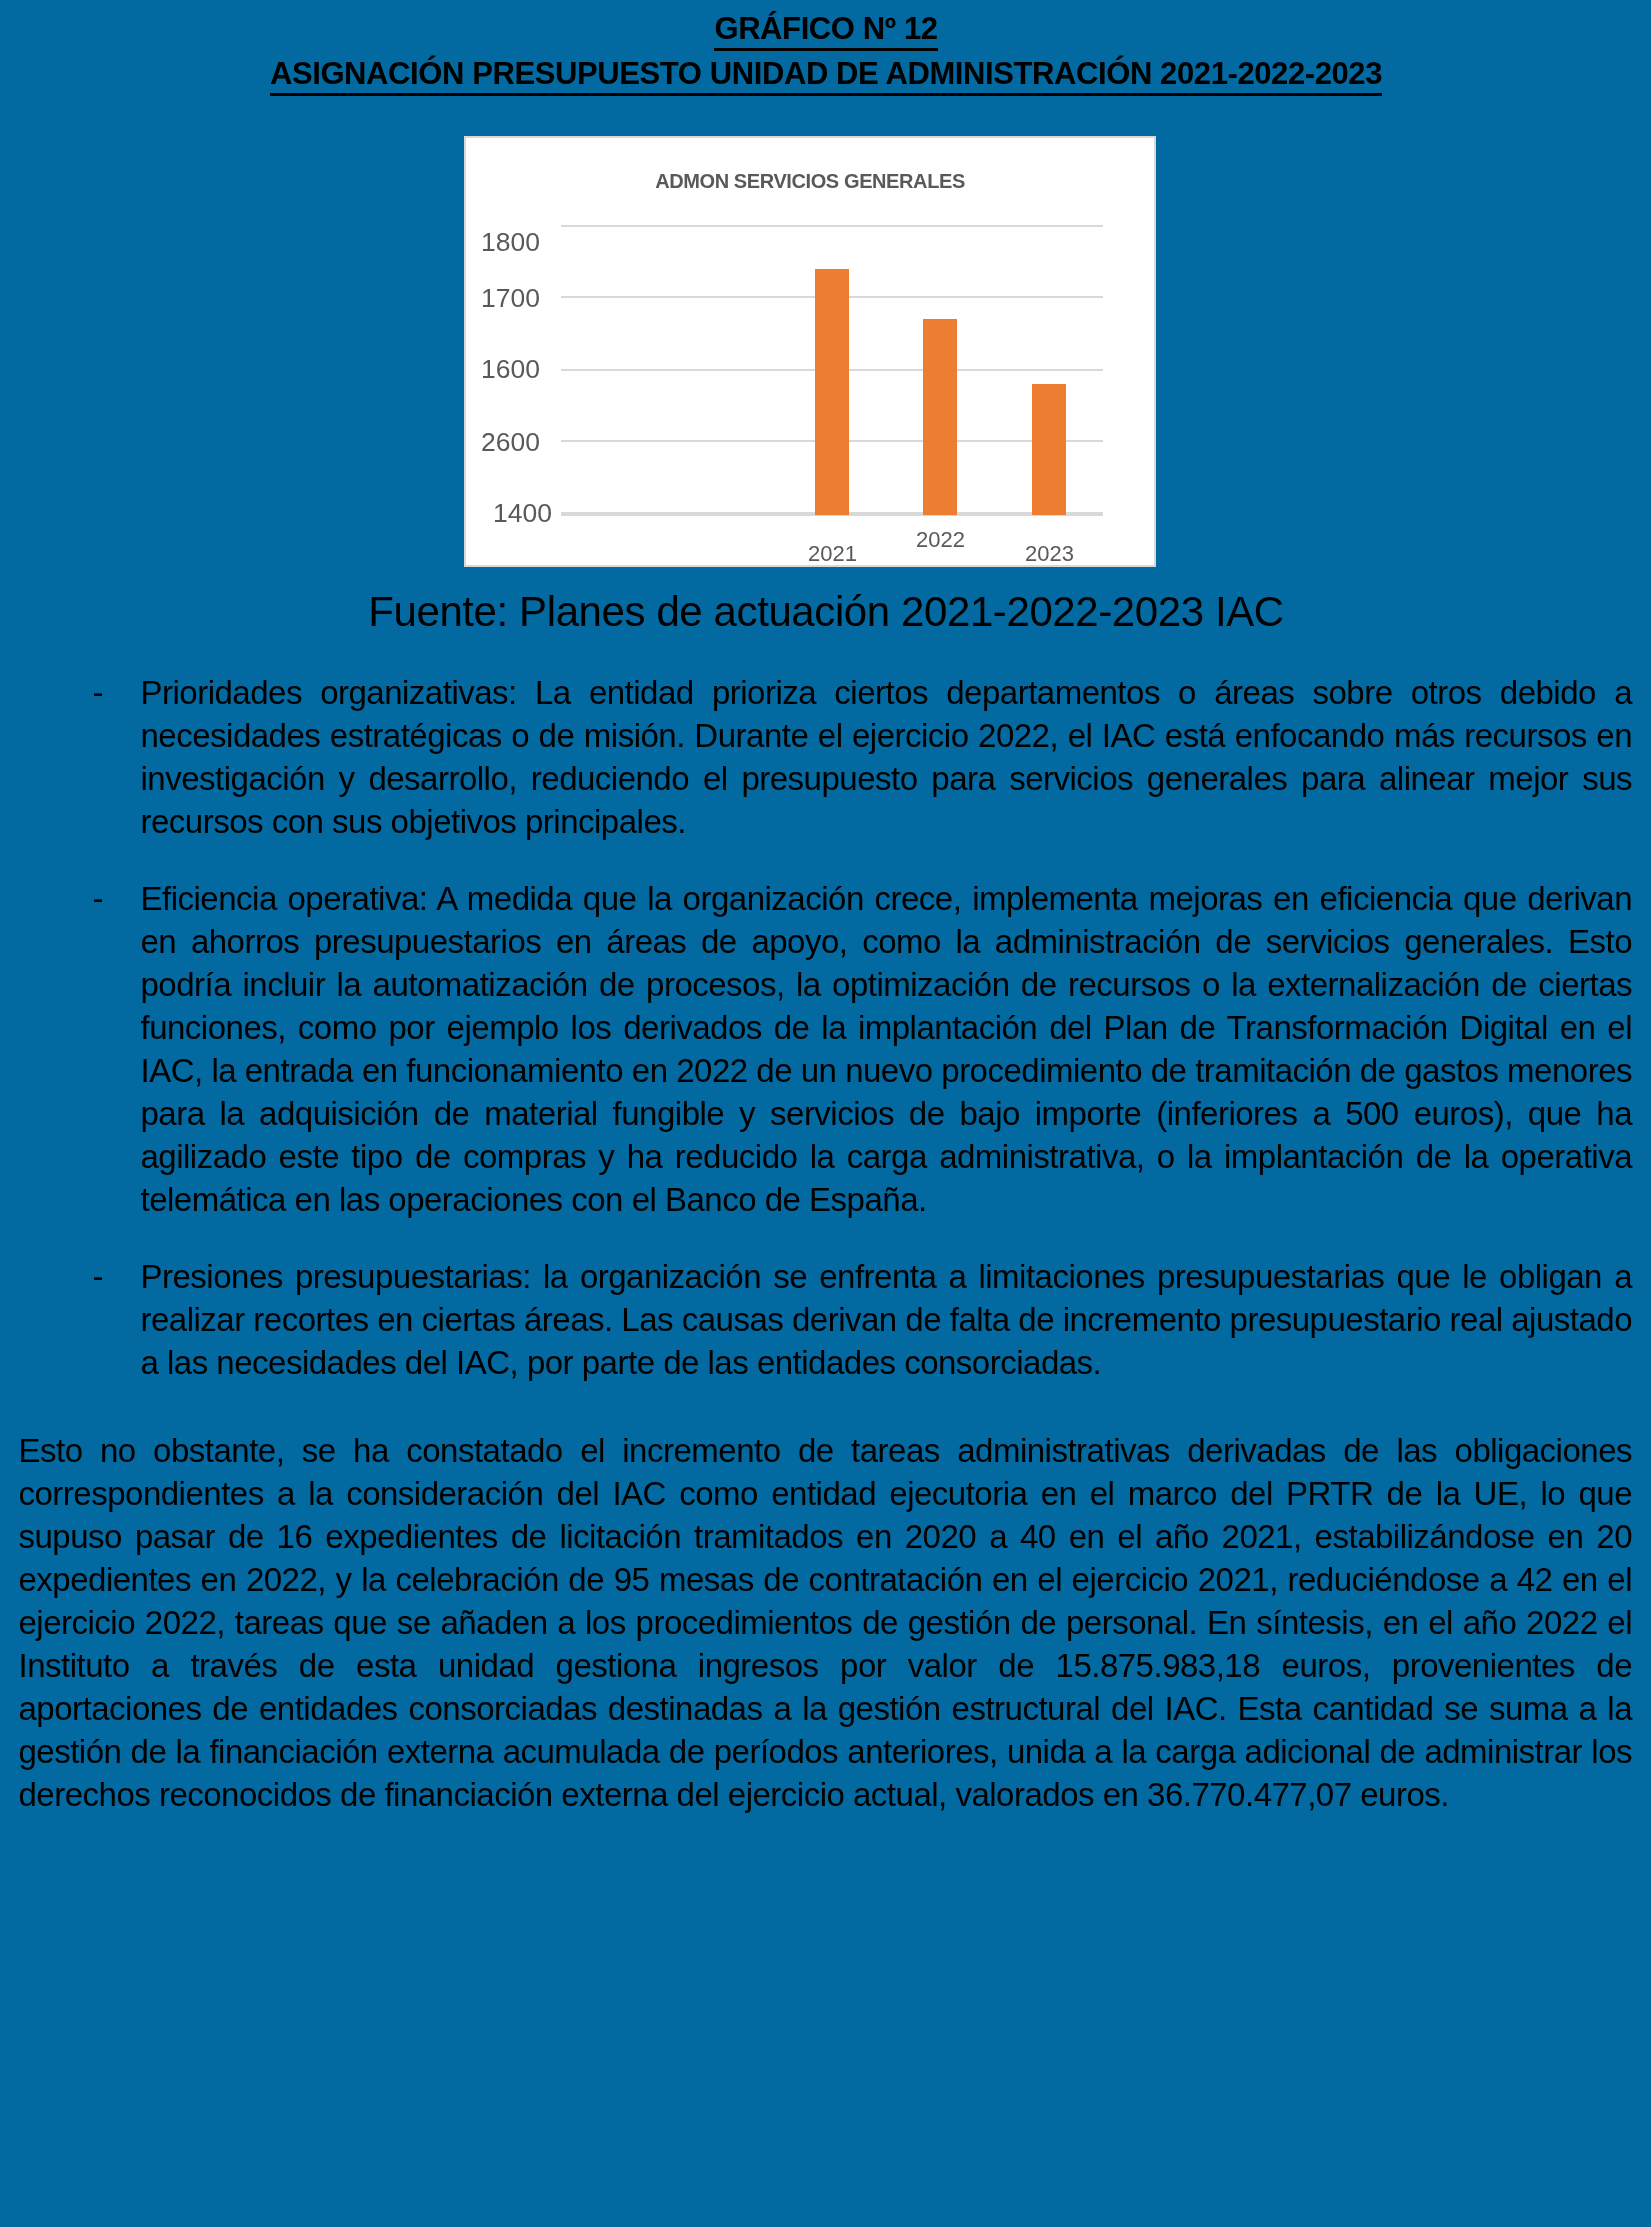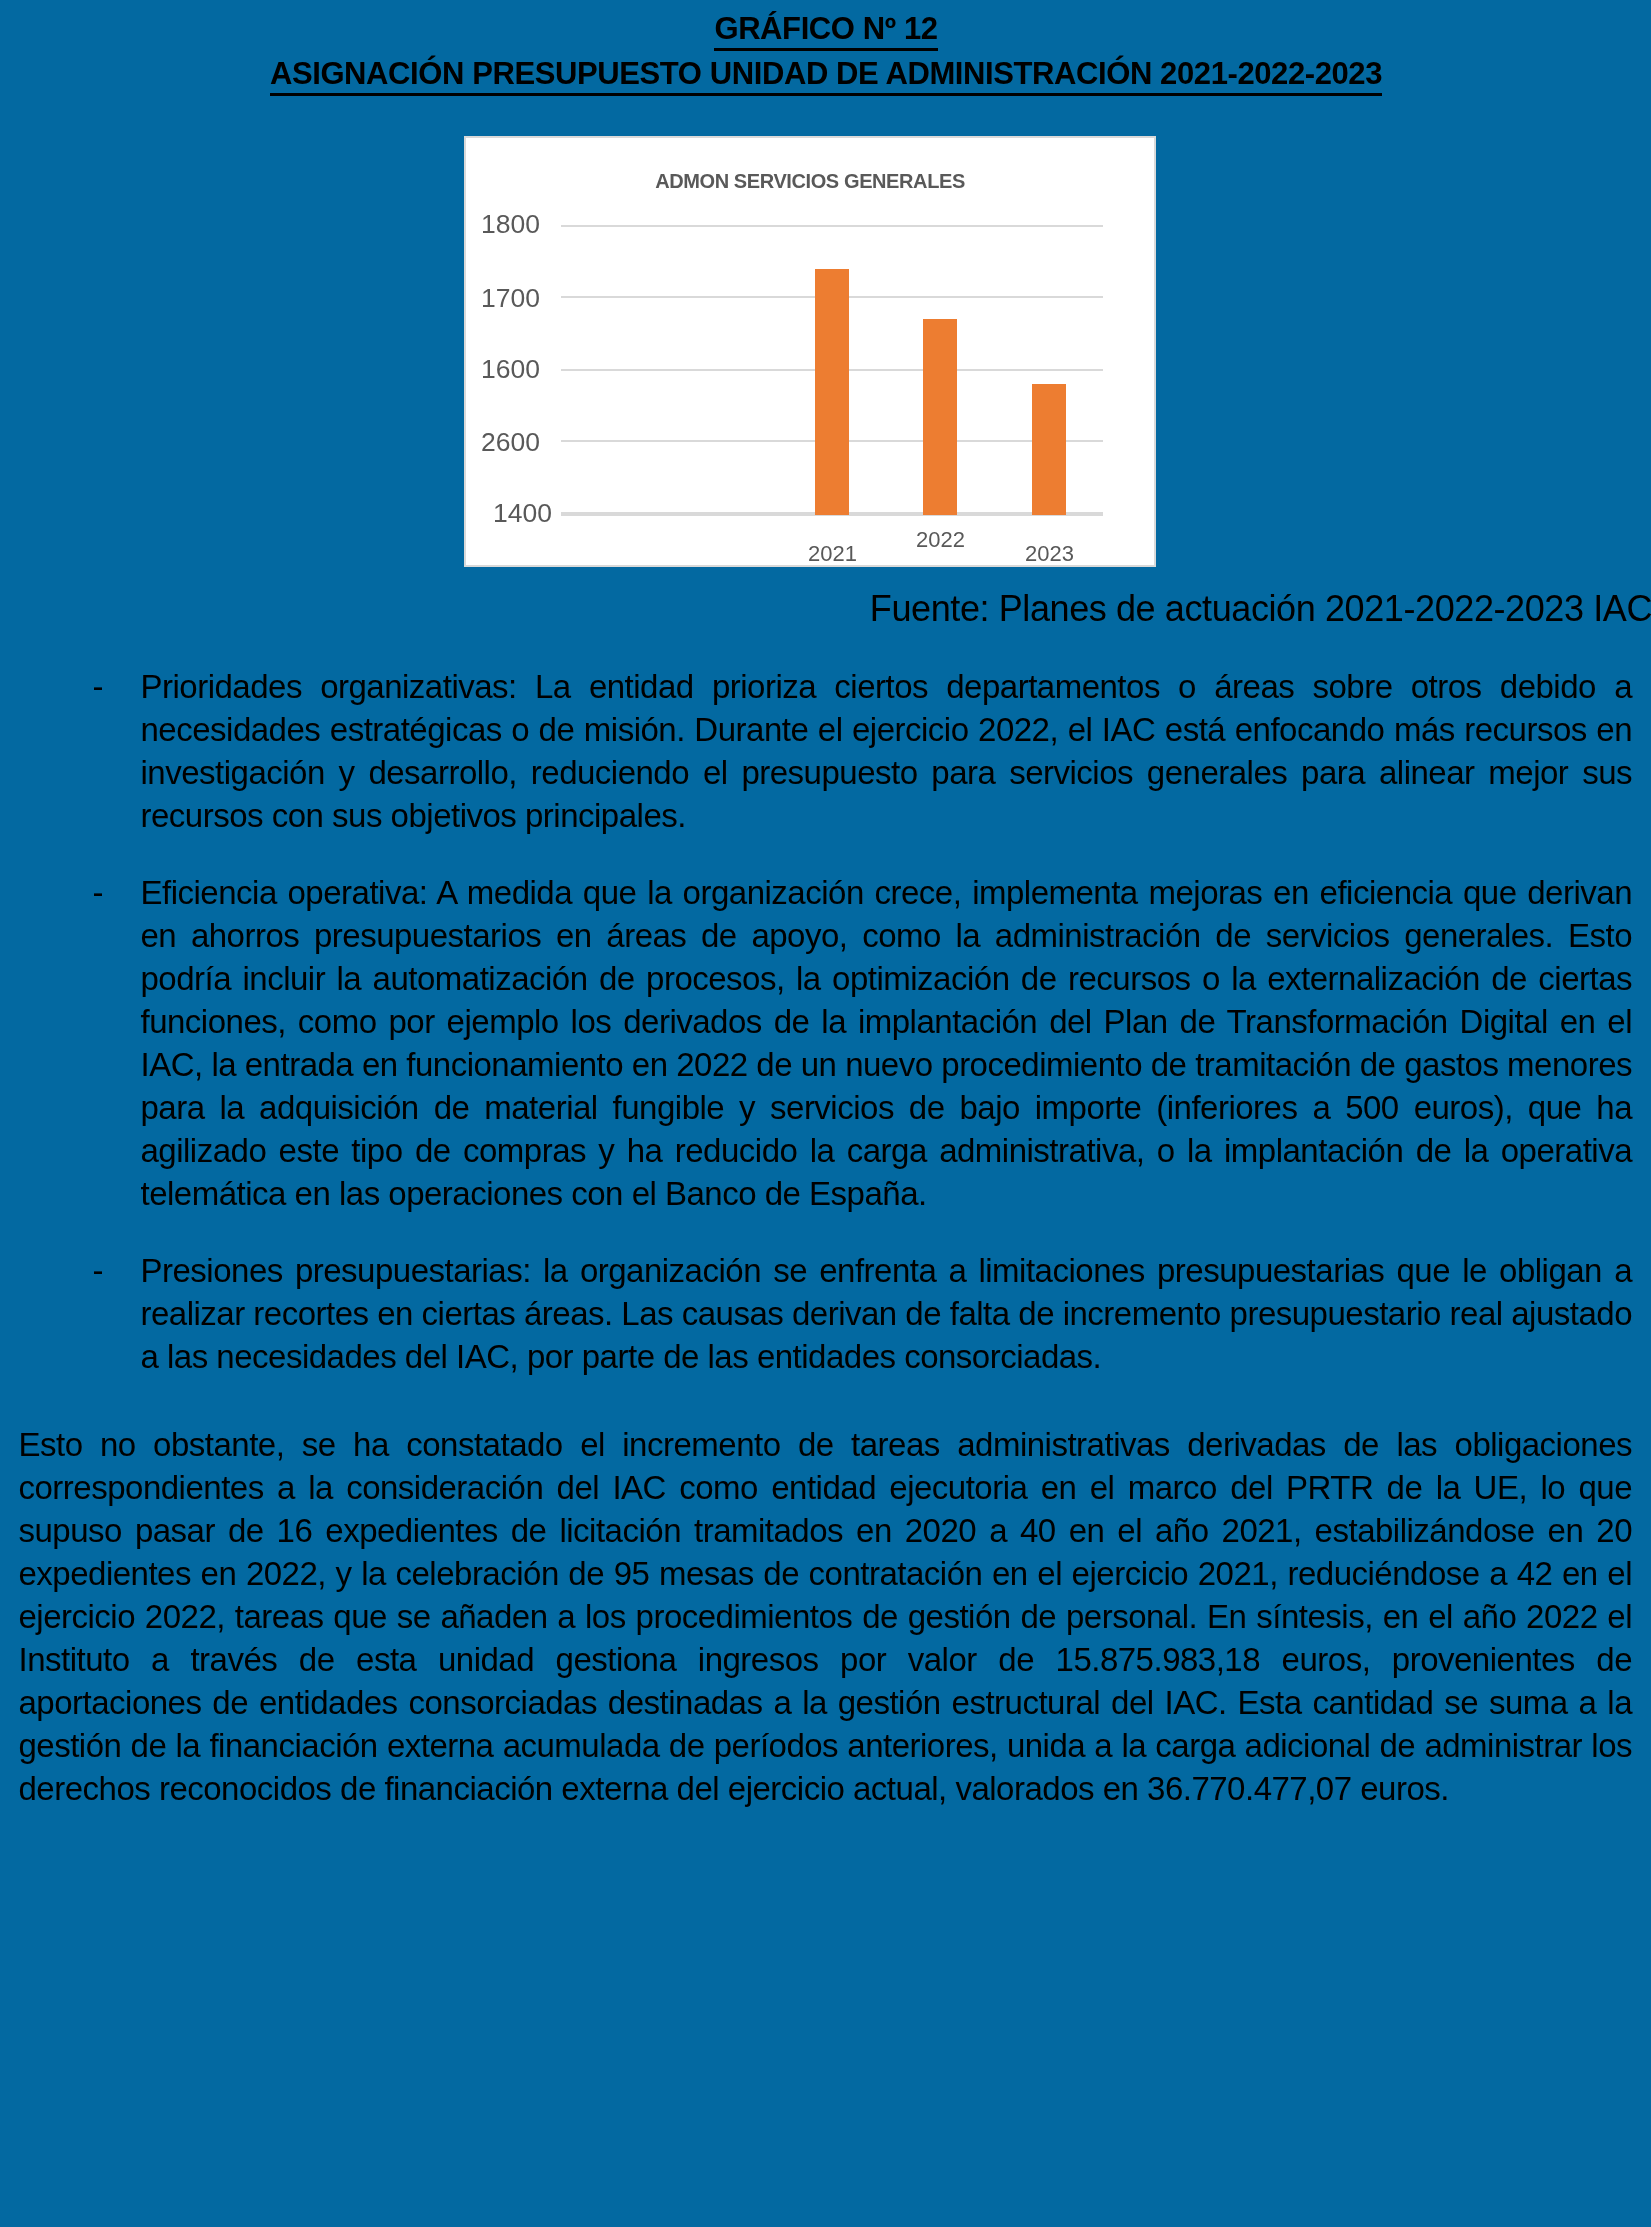--- a/index.html
+++ b/index.html
@@ -48,22 +48,22 @@
     font-size: 20px;
     letter-spacing: -0.4px;
   }
   .gridline  { position: absolute; }
   .ytick     { position: absolute; width: 74px; text-align: right; font-size: 26.5px; line-height: 32px; }
   .xtick     { position: absolute; width: 105px; text-align: center; font-size: 22px; line-height: 32px; }
   .bar       { position: absolute; width: 34px; }
   
   .chart-caption {
     margin-top: 21px;
-    text-align: right;
-    font-size: 36px;
+    text-align: center;
+    font-size: 42px;
     letter-spacing: -0.4px;
   }
   
   .body-text {
     padding: 0 20px 0 18.5px;
     font-size: 33px;
     line-height: 43px;
     letter-spacing: -0.5px;
     text-align: justify;
   }
@@ -89,21 +89,21 @@
 
   <div class="doc-header">
     <div class="line"><span class="underlined">GRÁFICO Nº 12</span></div>
     <div class="line"><span class="underlined">ASIGNACIÓN PRESUPUESTO UNIDAD DE ADMINISTRACIÓN 2021-2022-2023</span></div>
   </div>
 
   <div class="chart-frame">
     <div class="chart-title" style="color: rgb(89, 89, 89);">ADMON SERVICIOS GENERALES</div>
     <div id="plot">
         <div class="gridline" style="left: 95px; top: 87px; width: 542px; height: 2.4px; background: rgb(217, 217, 217);"></div>
-        <div class="ytick" style="left: 0px; top: 70px; color: rgb(89, 89, 89); padding-left: 14px;">1800</div>
+        <div class="ytick" style="left: 0px; top: 88px; color: rgb(89, 89, 89); padding-left: 14px;">1800</div>
         <div class="gridline" style="left: 95px; top: 158px; width: 542px; height: 2.4px; background: rgb(217, 217, 217);"></div>
         <div class="ytick" style="left: 0px; top: 144px; color: rgb(89, 89, 89);">1700</div>
         <div class="gridline" style="left: 95px; top: 231px; width: 542px; height: 2.4px; background: rgb(217, 217, 217);"></div>
         <div class="ytick" style="left: 0px; top: 215px; color: rgb(89, 89, 89);">1600</div>
         <div class="gridline" style="left: 95px; top: 302px; width: 542px; height: 2.4px; background: rgb(217, 217, 217);"></div>
         <div class="ytick" style="left: 0px; top: 288px; color: rgb(89, 89, 89);">2600</div>
         <div class="gridline" style="left: 95px; top: 374px; width: 542px; height: 4px; background: rgb(217, 217, 217);"></div>
         <div class="ytick" style="left: 12px; top: 359px; color: rgb(89, 89, 89);">1400</div>
         <div class="bar" style="left: 349px; top: 131px; height: 246px; background: rgb(237, 125, 49);"></div>
         <div class="xtick" style="left: 314px; top: 400px; color: rgb(89, 89, 89);">2021</div>

